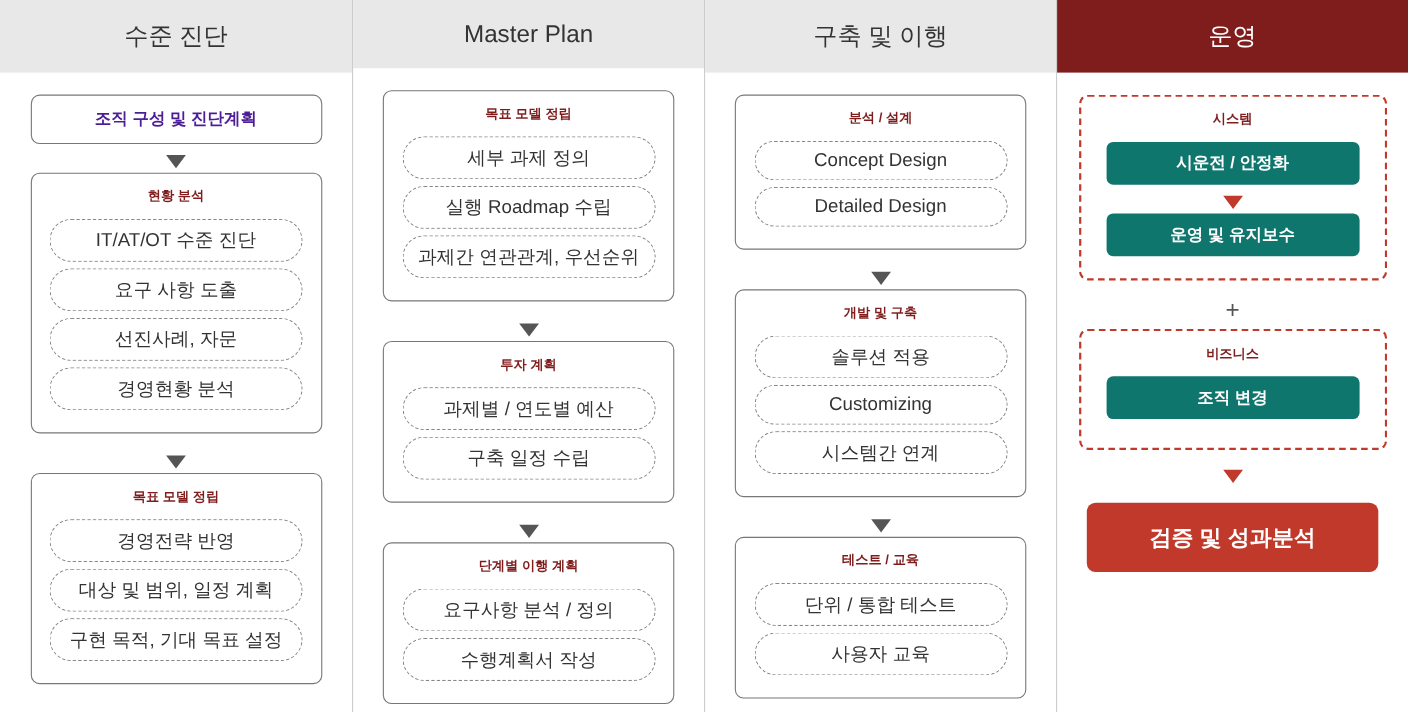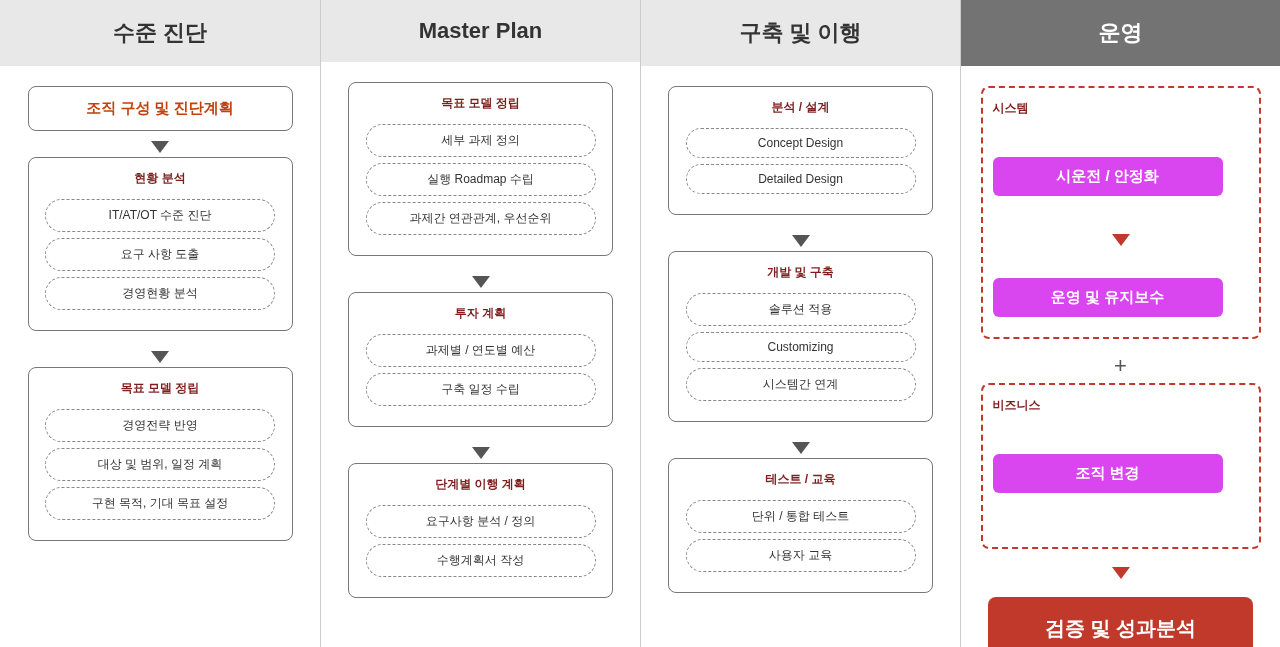--- a/index.html
+++ b/index.html
@@ -29,27 +29,27 @@
     .col-2 { width: 320px; background: #fff; border-left: 1px solid #ccc; }
     .col-3 { width: 320px; background: #fff; border-left: 1px solid #ccc; }
     .col-4 { width: 320px; background: #fff; border-left: 1px solid #ccc; }
 
     
     .col-header {
       width: 100%;
       padding: 18px 3px;
       text-align: center;
       font-size: 22px;
-      font-weight: bold;
+      font-weight: normal;
       color: #333;
       background: #e8e8e8;
       margin-bottom: 20px;
     }
     .col-header-red {
-      background: #737373;
+      background: #7f1d1d;
       color: #fff;
     }
 
     
     .section-box {
       width: 265px;
       border: 1.5px solid #777;
       border-radius: 8px;
       padding: 12px 10px 14px;
       margin-bottom: 16px;
@@ -66,21 +66,21 @@
       text-align: center;
     }
 
     
     .sub-item {
       width: 230px;
       border: 1.5px dashed #888;
       border-radius: 20px;
       padding: 7px 10px;
       text-align: center;
-      font-size: 12px;
+      font-size: 17px;
       color: #333;
       margin-bottom: 6px;
     }
 
     
     .arrow-down {
       width: 0;
       height: 0;
       border-left: 9px solid transparent;
       border-right: 9px solid transparent;
@@ -94,28 +94,28 @@
 
     
     .standalone-box {
       width: 265px;
       border: 1.5px solid #777;
       border-radius: 8px;
       padding: 12px 10px;
       text-align: center;
       font-size: 15px;
       font-weight: bold;
-      color: #c2410c;
+      color: #4c1d95;
       margin-bottom: 6px;
     }
 
     
     .red-btn {
       width: 230px;
-      background: #d946ef;
+      background: #0f766e;
       color: #fff;
       border-radius: 6px;
       padding: 10px 10px;
       text-align: center;
       font-size: 15px;
       font-weight: bold;
       margin-bottom: 6px;
     }
 
     
@@ -127,22 +127,21 @@
 
     
     .dashed-outer {
       width: 280px;
       border: 2px dashed #c0392b;
       border-radius: 8px;
       padding: 12px 10px 14px;
       margin-bottom: 10px;
       display: flex;
       flex-direction: column;
-      align-items: flex-start;
-      gap: 28px;
+      align-items: center;
     }
 
     
     .big-red-btn {
       width: 265px;
       background: #c0392b;
       color: #fff;
       border-radius: 8px;
       padding: 18px 10px;
       text-align: center;
@@ -171,20 +170,21 @@
       <div class="standalone-box">
         <span>조직 구성 및 진단계획</span>
       </div>
 
       <div class="arrow-down"></div>
 
       <div class="section-box">
         <div class="section-title">현황 분석</div>
         <div class="sub-item">IT/AT/OT 수준 진단</div>
         <div class="sub-item">요구 사항 도출</div>
+        <div class="sub-item">선진사례, 자문</div>
         <div class="sub-item">경영현황 분석</div>
       </div>
 
       <div class="arrow-down"></div>
 
       <div class="section-box">
         <div class="section-title">목표 모델 정립</div>
         <div class="sub-item">경영전략 반영</div>
         <div class="sub-item">대상 및 범위, 일정 계획</div>
         <div class="sub-item">구현 목적, 기대 목표 설정</div>

